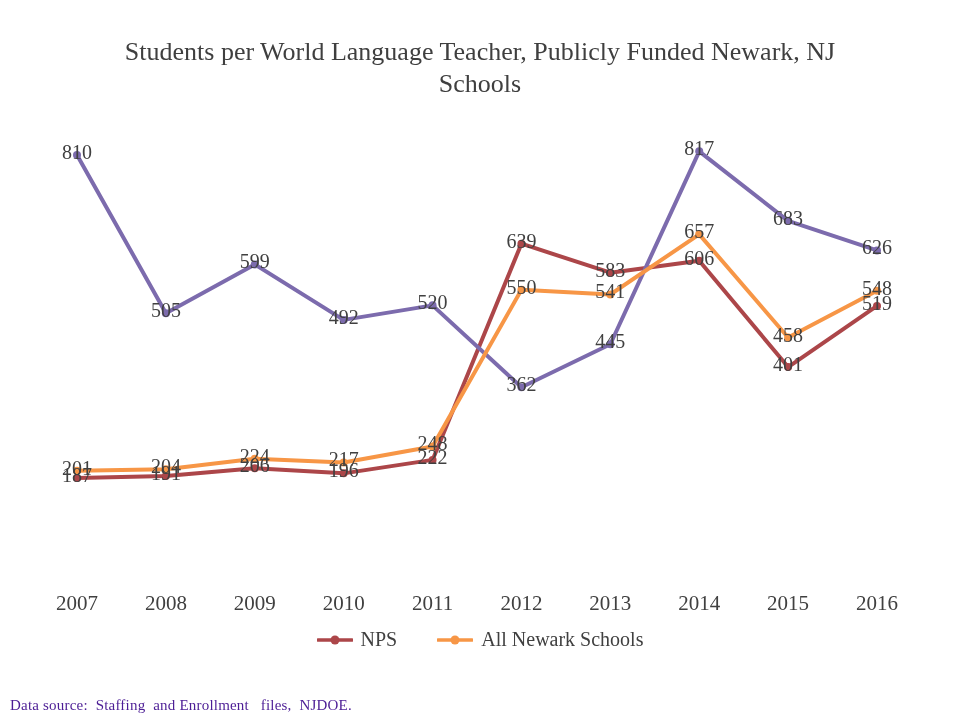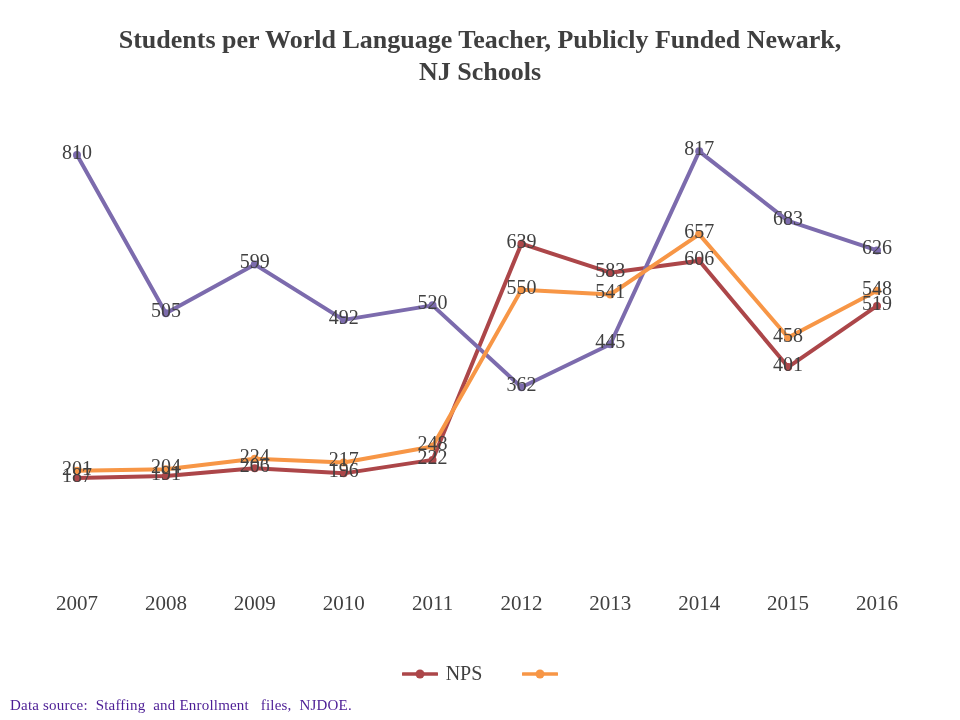--- a/index.html
+++ b/index.html
@@ -2,32 +2,32 @@
 <html><head>
 <meta charset="utf-8">
 <style>
   * { margin: 0; padding: 0; box-sizing: border-box; }
   html, body { background: #ffffff; }
   body {
     width: 960px; height: 720px; position: relative; overflow: hidden;
     font-family: "Liberation Serif", serif;
   }
   .chart-title {
-    position: absolute; top: 24px; left: 0; right: 0;
+    position: absolute; top: 36px; left: 0; right: 0;
     text-align: center; color: #3f3f3f;
-    font-size: 26px; line-height: 1.23; font-weight: bold;
+    font-size: 26px; line-height: 1.23; font-weight: normal;
   }
   .chart-title span { display: inline-block; max-width: 730px; }
   .chart-svg { position: absolute; top: 0; left: 0; }
   svg text {
     font-family: "Liberation Serif", serif;
   }
   .legend {
-    position: absolute; top: 662px; left: 0; right: 0;
-    display: flex; justify-content: center; align-items: center; gap: 40px;
+    position: absolute; top: 628px; left: 0; right: 0;
+    display: flex; justify-content: center; align-items: flex-start; gap: 40px;
   }
   .legend-item { display: flex; align-items: center; gap: 8px; }
   .legend-label { font-size: 20px; color: #404040; }
   .legend-marker { display: inline-block; line-height: 0; }
   .source-note {
     position: absolute; left: 10px; top: 697px;
     font-size: 15px; color: #4c1d95; white-space: pre; letter-spacing: 0.2px;
   }
 </style>
 </head>
@@ -123,16 +123,17 @@
     </span>
     <span class="legend-label">NPS</span>
   </div>
   <div class="legend-item">
     <span class="legend-marker" style="color: rgb(247, 150, 70);">
       <svg width="36" height="12" viewBox="0 0 36 12">
         <line x1="1" y1="6" x2="35" y2="6" stroke="currentColor" stroke-width="3.5" stroke-linecap="round"></line>
         <circle cx="18" cy="6" r="4.5" fill="currentColor"></circle>
       </svg>
     </span>
+    <span class="legend-label">All Newark Schools</span>
   </div>
 </div>
 
 <div class="source-note">Data source:  Staffing  and Enrollment   files,  NJDOE.</div>
 
 </body></html>

